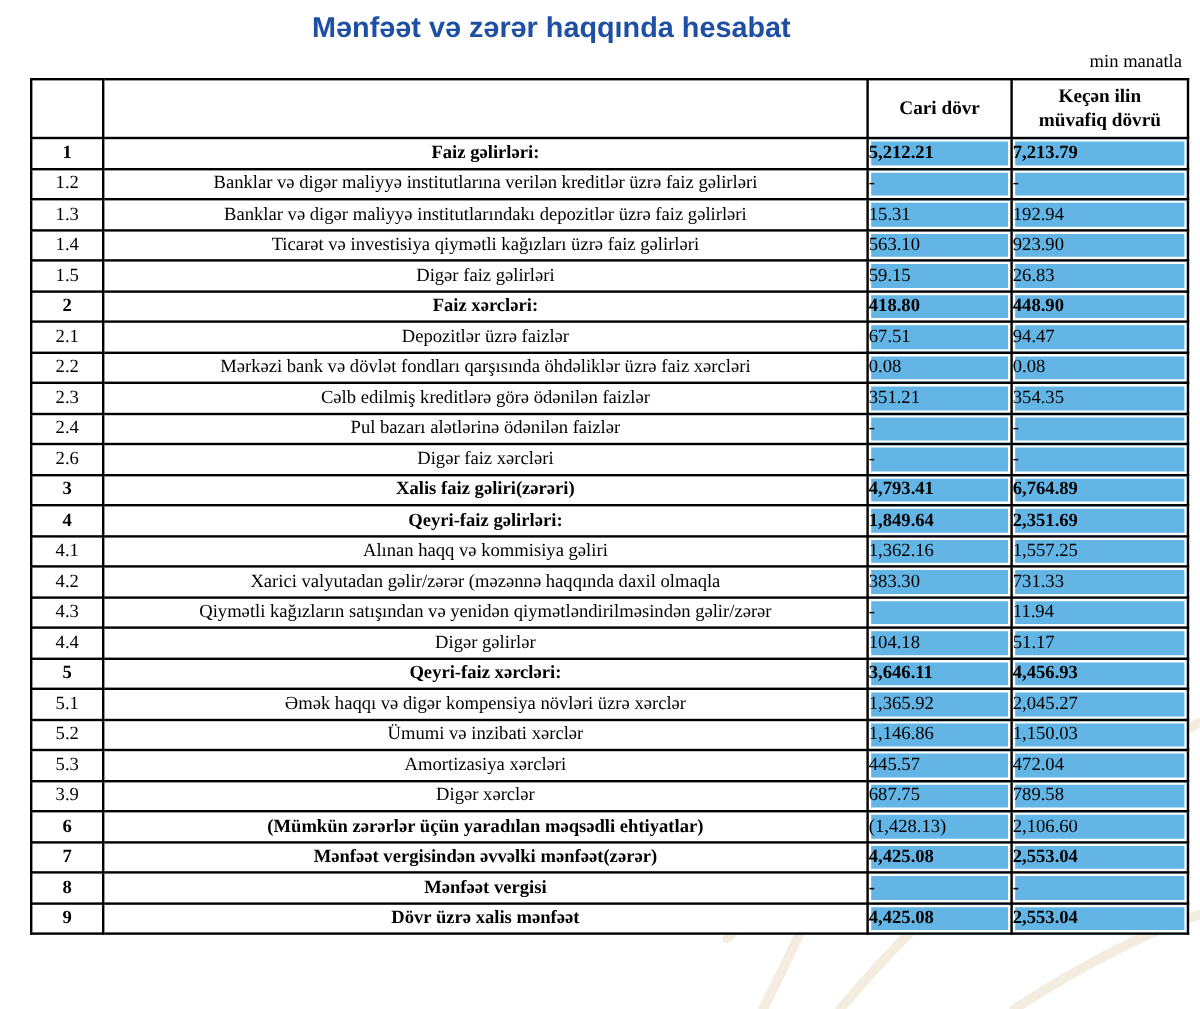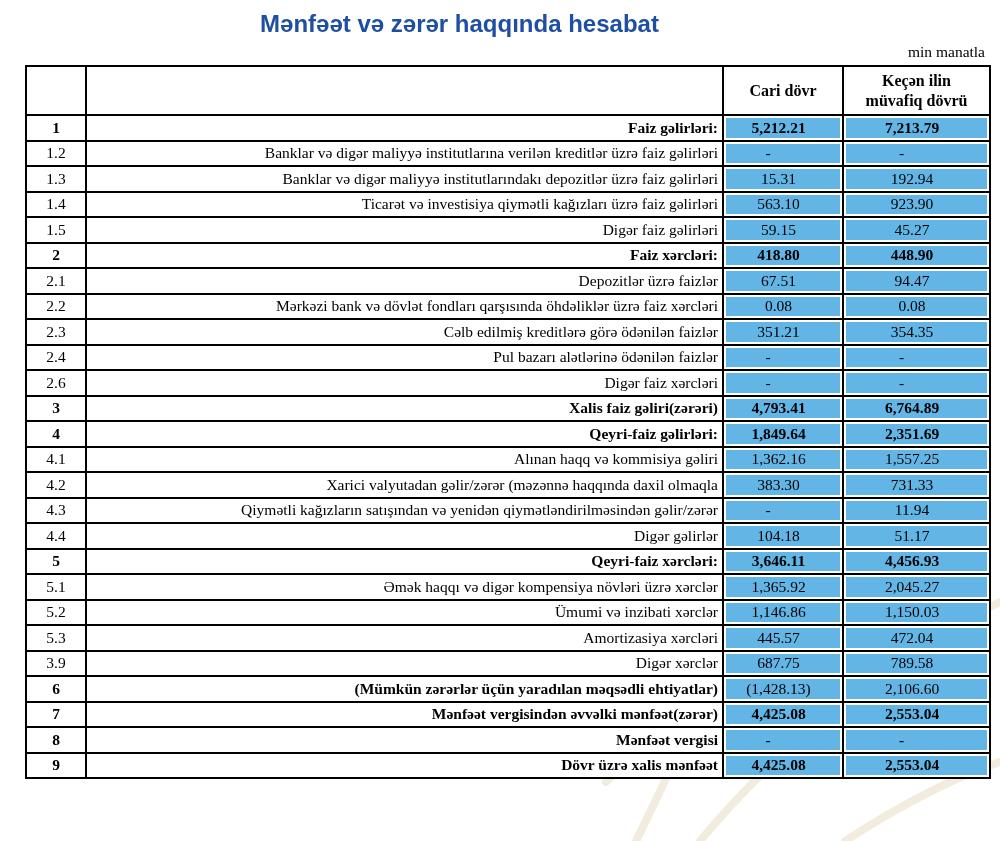--- a/index.html
+++ b/index.html
@@ -39,23 +39,23 @@
     border: 2px solid #000000;
     overflow: hidden; white-space: nowrap;
   }
   table.pl thead th {
     height: 45px; font-weight: bold; font-size: 16px;
     text-align: center; vertical-align: middle;
     background: #ffffff; white-space: pre-line; line-height: 20px;
   }
   td { font-size: 15.5px; line-height: 20px; padding: 0; vertical-align: middle; }
   td.c-num  { text-align: center; }
-  td.c-desc { text-align: right; padding: 0 4px; margin-top: 16px; }
+  td.c-desc { text-align: center; padding: 0 4px; margin-top: 16px; }
   td.c-val  {
-    text-align: center; padding-right: 9px;
+    text-align: left; padding-right: 9px;
     background: var(--cell-blue, #63b5e6);
     box-shadow: inset 0 0 0 2px #ffffff;
   }
   td.c-val.dash { padding-right: 30px; }
   .b { font-weight: bold; }
 </style>
 </head>
 <body>
 
 <svg class="watermark" viewBox="0 0 1000 841" xmlns="http://www.w3.org/2000/svg" aria-hidden="true">
@@ -109,21 +109,21 @@
       <tr>
         <td class="c-num">1.4</td>
         <td class="c-desc">Ticarət və investisiya qiymətli kağızları üzrə faiz gəlirləri</td>
         <td class="c-val">563.10</td>
         <td class="c-val">923.90</td>
       </tr>
       <tr>
         <td class="c-num">1.5</td>
         <td class="c-desc">Digər faiz gəlirləri</td>
         <td class="c-val">59.15</td>
-        <td class="c-val">45.27</td>
+        <td class="c-val">26.83</td>
       </tr>
       <tr>
         <td class="c-num b">2</td>
         <td class="c-desc b">Faiz xərcləri:</td>
         <td class="c-val b">418.80</td>
         <td class="c-val b">448.90</td>
       </tr>
       <tr>
         <td class="c-num">2.1</td>
         <td class="c-desc">Depozitlər üzrə faizlər</td>

